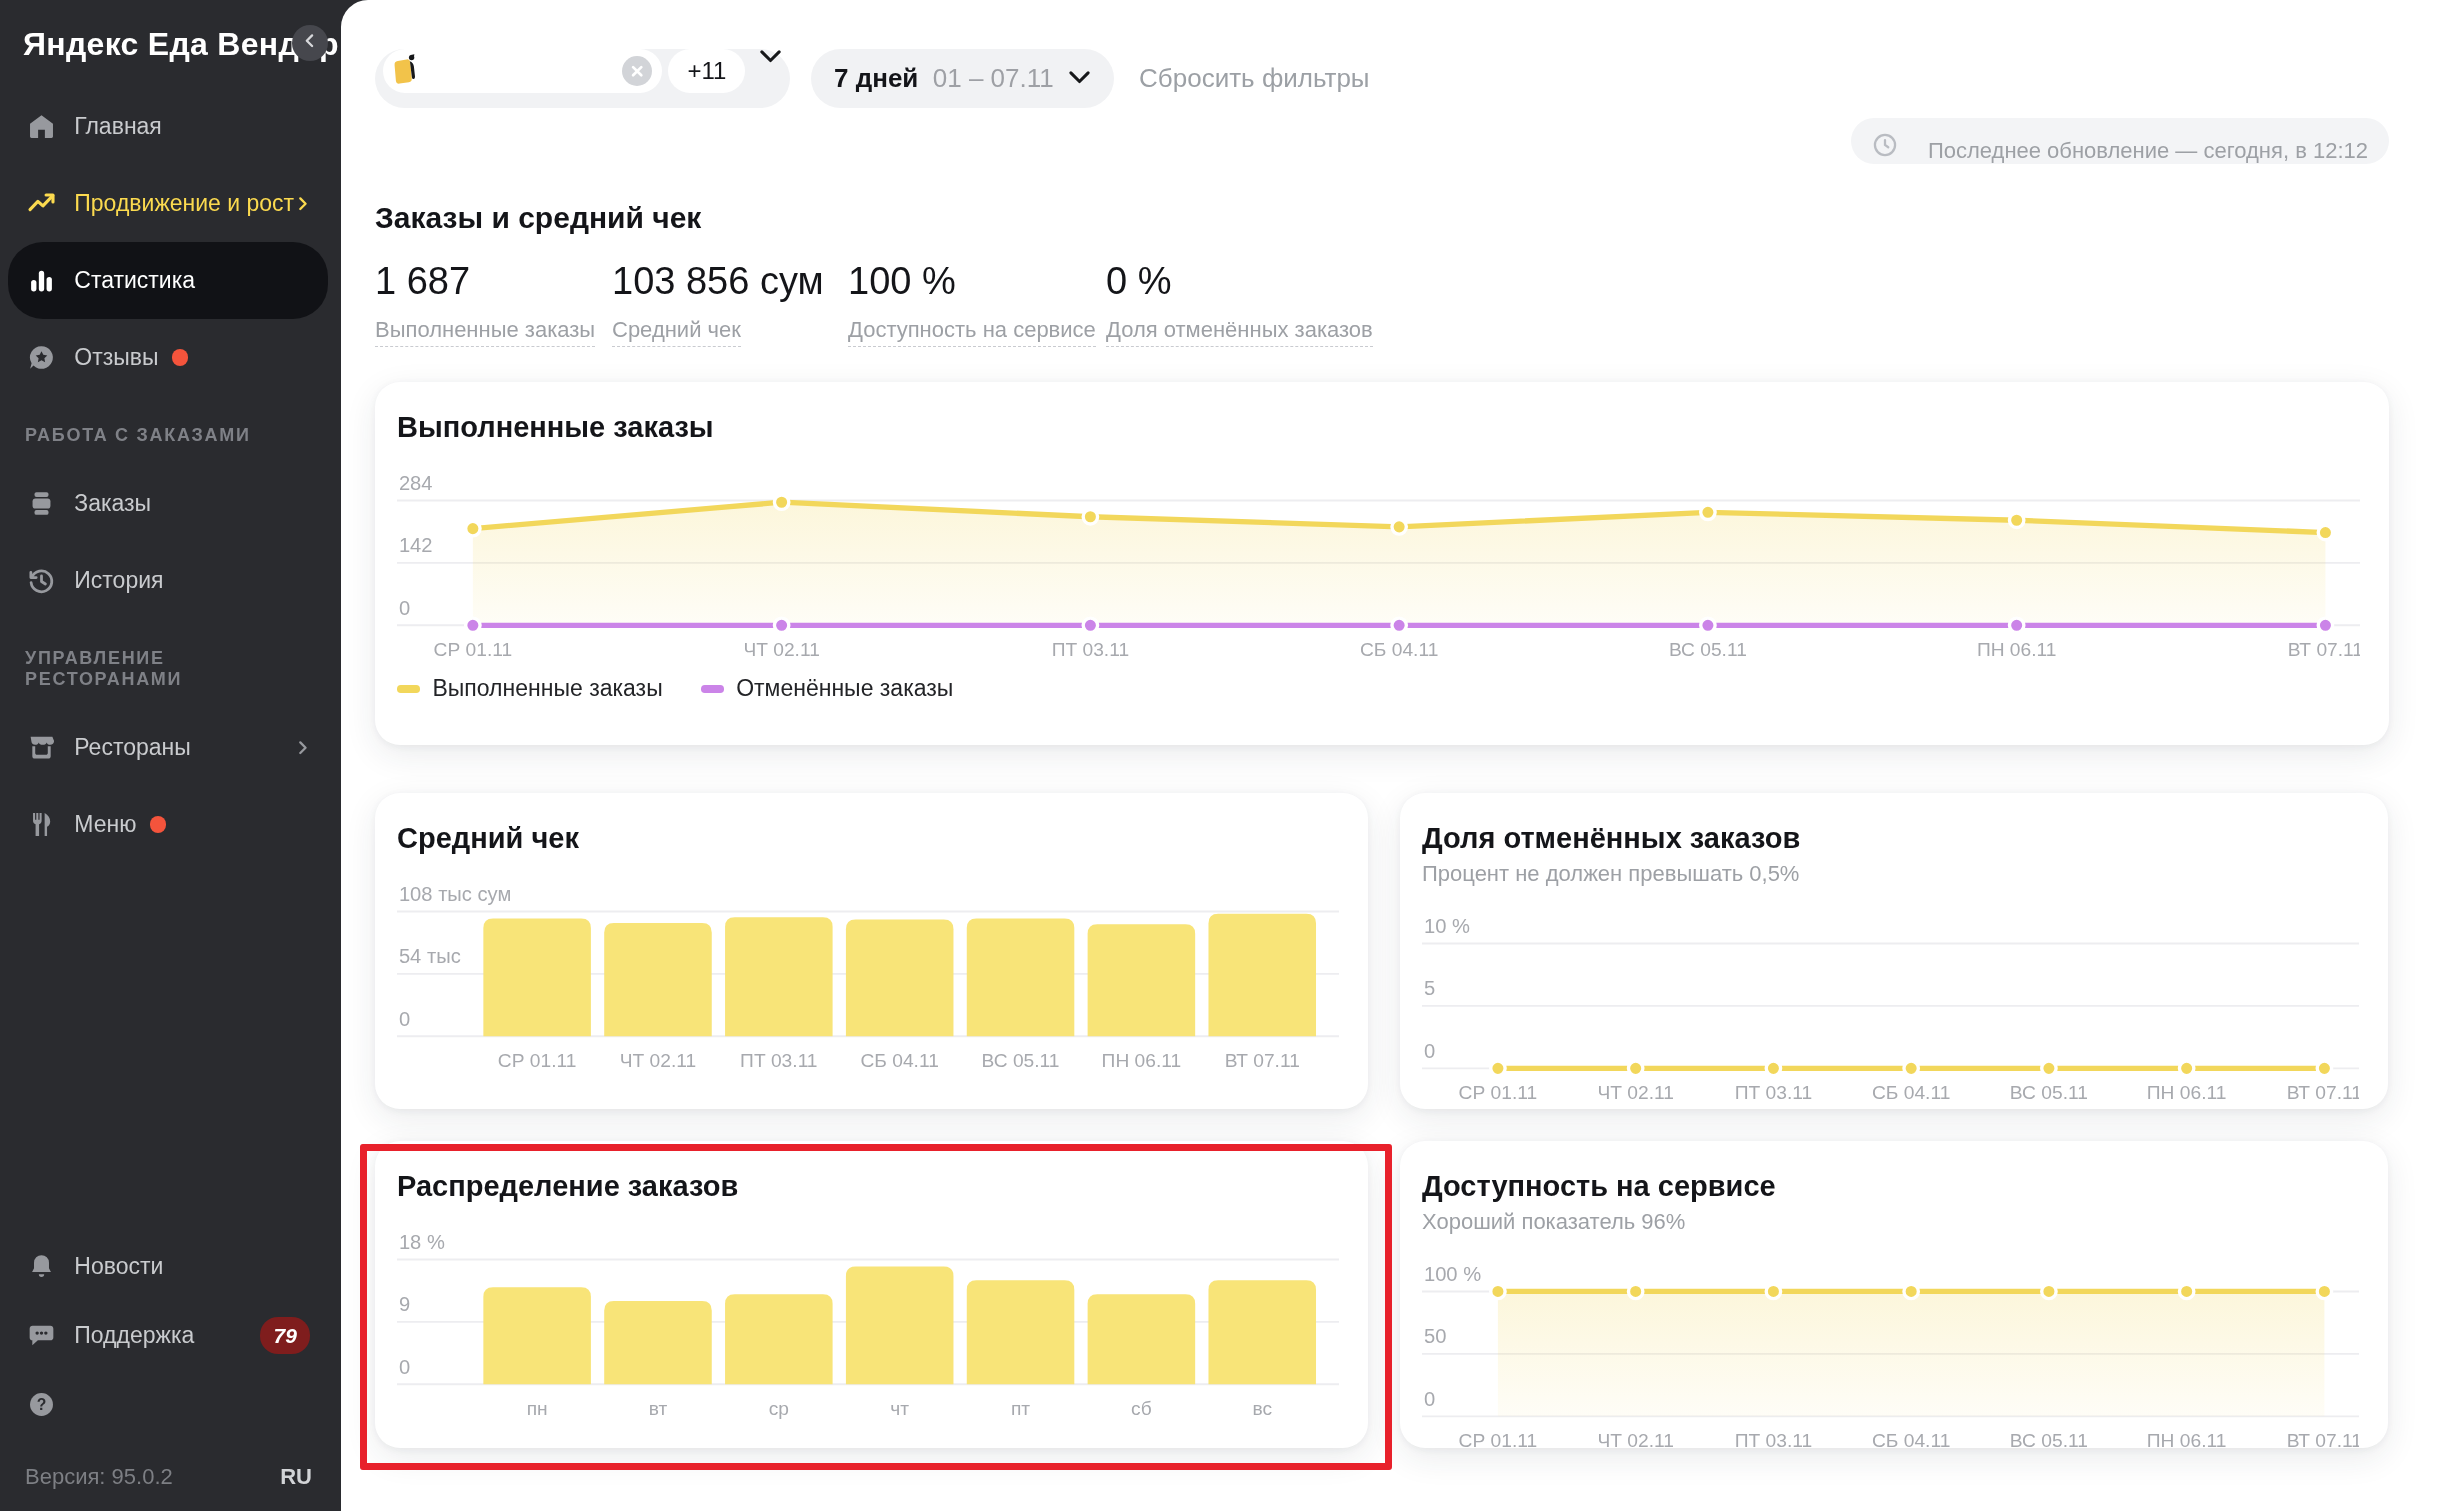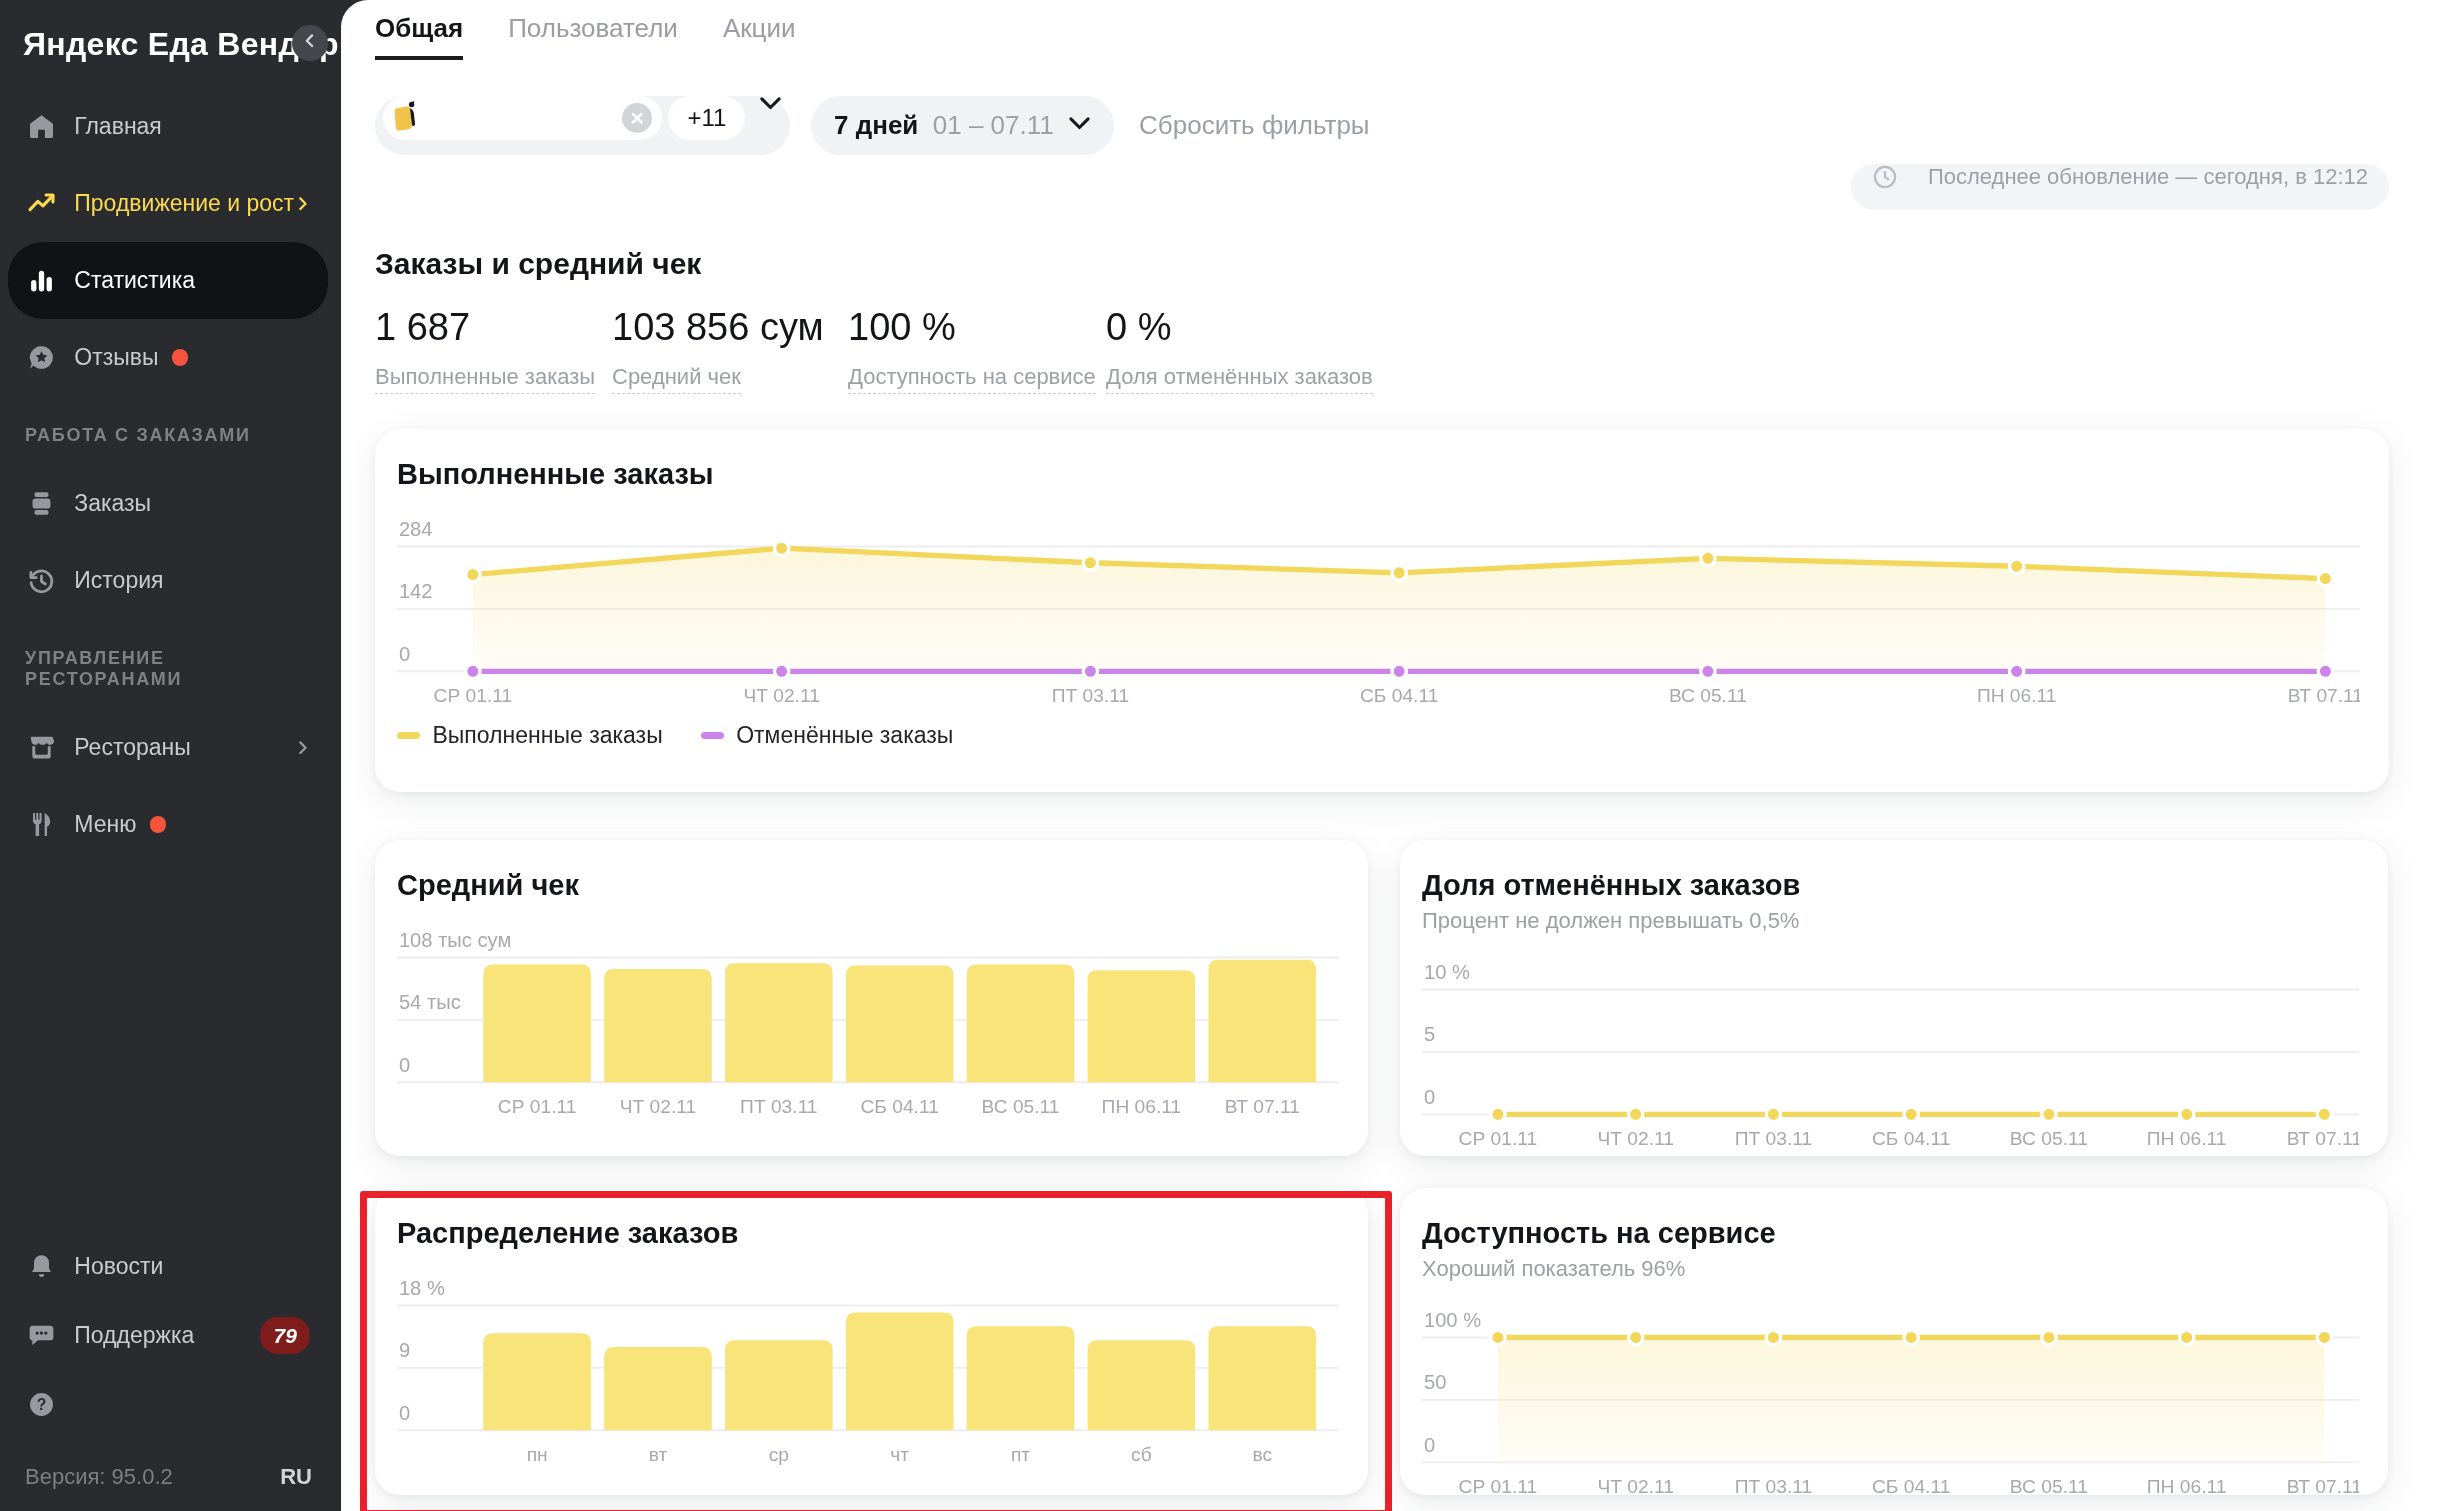--- a/index.html
+++ b/index.html
@@ -50,21 +50,21 @@
   .count-chip{margin-left:6.7px;height:44px;padding:0 19px;background:#fff;border-radius:22px;display:flex;
               align-items:center;font-size:24px;color:#141519;cursor:pointer;}
   .pill-chev{margin:0 17.3px 0 13.4px;display:flex;cursor:pointer;}
   .date-pill{margin-left:21px;height:59px;border-radius:30px;background:#f1f2f4;display:flex;
              align-items:center;padding:0 23px;gap:14.4px;cursor:pointer;}
   .dp-main{font-size:26px;font-weight:700;color:#141519;}
   .dp-range{font-size:26px;color:#9ea0a5;}
   .reset{margin-left:25px;font-size:26px;color:#9ca0a5;cursor:pointer;}
 
   .update-row{display:flex;justify-content:flex-end;margin-top:9.6px;}
-  .update-pill{height:46px;background:#f3f4f6;border-radius:23px;display:flex;align-items:flex-start;
+  .update-pill{height:46px;background:#f3f4f6;border-radius:23px;display:flex;align-items:flex-end;
                gap:30px;padding:0 21px;color:#9da0a5;font-size:22px;}
 
   .stats-title{margin-top:37px;font-size:30px;font-weight:700;color:#141519;}
   .stats-row{display:flex;margin-top:25px;}
   .stat{flex:none;}
   .stat.w1{width:237px;}.stat.w2{width:236px;}.stat.w3{width:258px;}
   .stat-value{font-size:38px;color:#141519;}
   .stat-label{display:inline-block;margin-top:14.4px;font-size:22px;color:#9da0a5;
               border-bottom:1.9px dashed #c9cbd0;padding-bottom:2.9px;cursor:pointer;}
 
@@ -240,25 +240,20 @@
 
 
     <div class="sb-footer">
       <span>Версия: 95.0.2</span>
       <span class="sb-lang">RU</span>
     </div>
   </aside>
 
   <main class="content">
 
-    <div class="tabs">
-      <div class="tab active">Общая</div>
-      <div class="tab">Пользователи</div>
-      <div class="tab">Акции</div>
-    </div>
 
     <div class="filter-row">
       <div class="search-pill">
         <div class="search-field">
           <span>
             <svg width="26" height="32" viewBox="0 0 26 32">
                 <path d="M2.6 12.2 Q2.2 8.6 5.8 8 L14.6 6.4 Q17.8 5.9 18.2 8.9 L19.8 25.4 Q20.1 28.6 16.9 29.2 L7.6 30.6 Q4.3 31 3.9 27.8 Z" fill="#f2c34a"></path>
                 <circle cx="19.6" cy="4.6" r="2.7" fill="#17181a"></circle>
                 <path d="M17.4 2.2 22.4 1.2 22 3.4 Z" fill="#17181a"></path>
                 <path d="M17.8 8.2 Q21.4 9.6 21.9 13.4 L23 23.6 Q23.2 25.8 21.7 26.1 Q20.2 26.3 19.9 24.2 L18 9 Z" fill="#17181a"></path>

